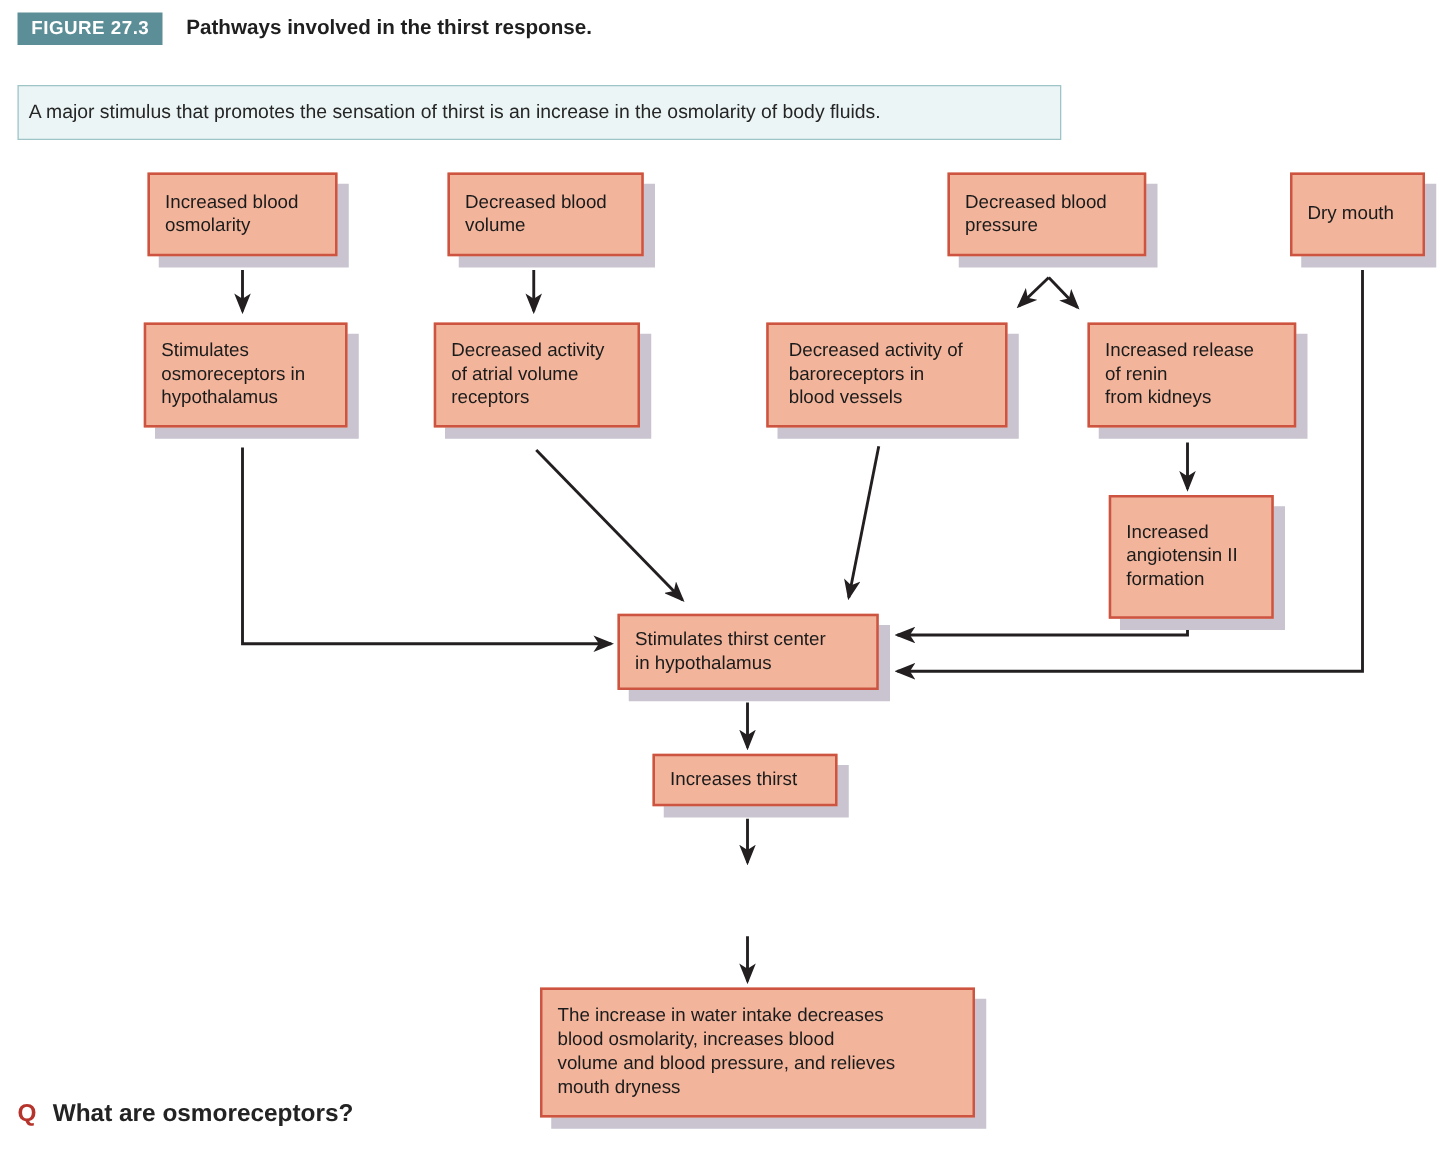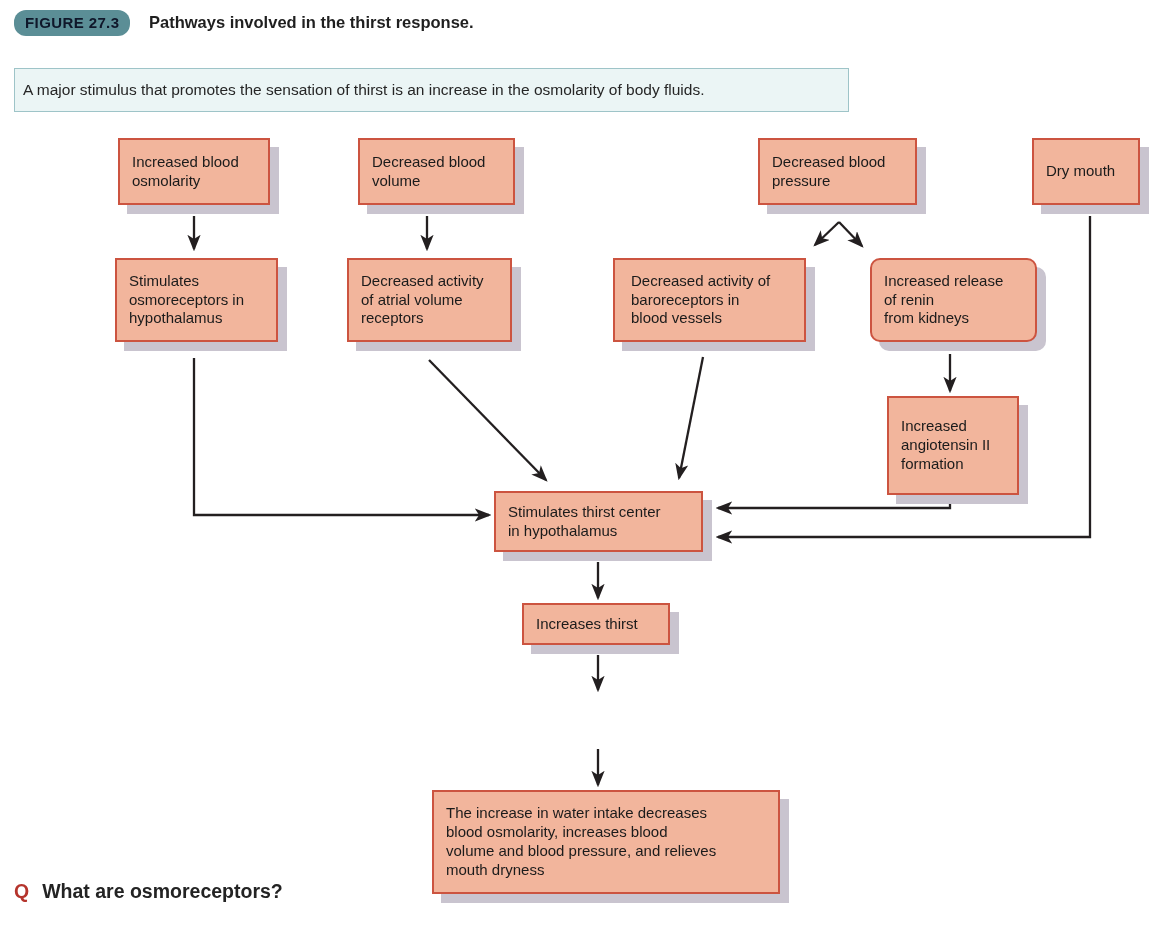--- a/index.html
+++ b/index.html
@@ -16,24 +16,23 @@
   html,body{margin:0;padding:0;background:#ffffff;}
   .figure{
     position:relative;
     width:1162px;height:930px;
     background:#ffffff;
     font-family:"Liberation Sans", sans-serif;
     overflow:hidden;
   }
   .badge{
     position:absolute;left:14px;top:10px;
-    background:var(--badge_bg);color:#0f172a;
+    background:var(--badge_bg);color:#ffffff;
     font-weight:bold;font-size:15px;letter-spacing:.4px;
     padding:4px 11px 5px 11px;
-    border-radius:12px;
   }
   .fig-title{
     position:absolute;left:149px;top:13px;
     font-weight:bold;font-size:16.5px;color:#1F1F1F;text-align:center;
   }
   .note{
     position:absolute;left:14px;top:68px;width:835px;height:44px;
     box-sizing:border-box;
     background:var(--note_bg);
     border:1.5px solid var(--note_border);
@@ -53,21 +52,21 @@
     display:flex;align-items:center;
   }
   .node-label{white-space:pre-line;}
   #n-0{left:118px;top:138px;width:152px;height:67px;}
   #n-1{left:358px;top:138px;width:157px;height:67px;}
   #n-2{left:758px;top:138px;width:159px;height:67px;}
   #n-3{left:1032px;top:138px;width:108px;height:67px;}
   #n-4{left:115px;top:258px;width:163px;height:84px;}
   #n-5{left:347px;top:258px;width:165px;height:84px;}
   #n-6{left:613px;top:258px;width:193px;height:84px;padding-left:16px;}
-  #n-7{left:870px;top:258px;width:167px;height:84px;border-radius:10px;}
+  #n-7{left:870px;top:258px;width:167px;height:84px;}
   #n-8{left:887px;top:396px;width:132px;height:99px;}
   #n-9{left:494px;top:491px;width:209px;height:61px;}
   #n-10{left:522px;top:603px;width:148px;height:42px;}
   #n-11{left:492px;top:695px;width:206px;height:44px;}
   #n-12{left:432px;top:790px;width:348px;height:104px;}
   .question{
     position:absolute;left:14px;top:880px;
     font-size:19.5px;font-weight:bold;color:#232323;
   }
   .q-mark{color:var(--question_red);margin-right:13px;}

